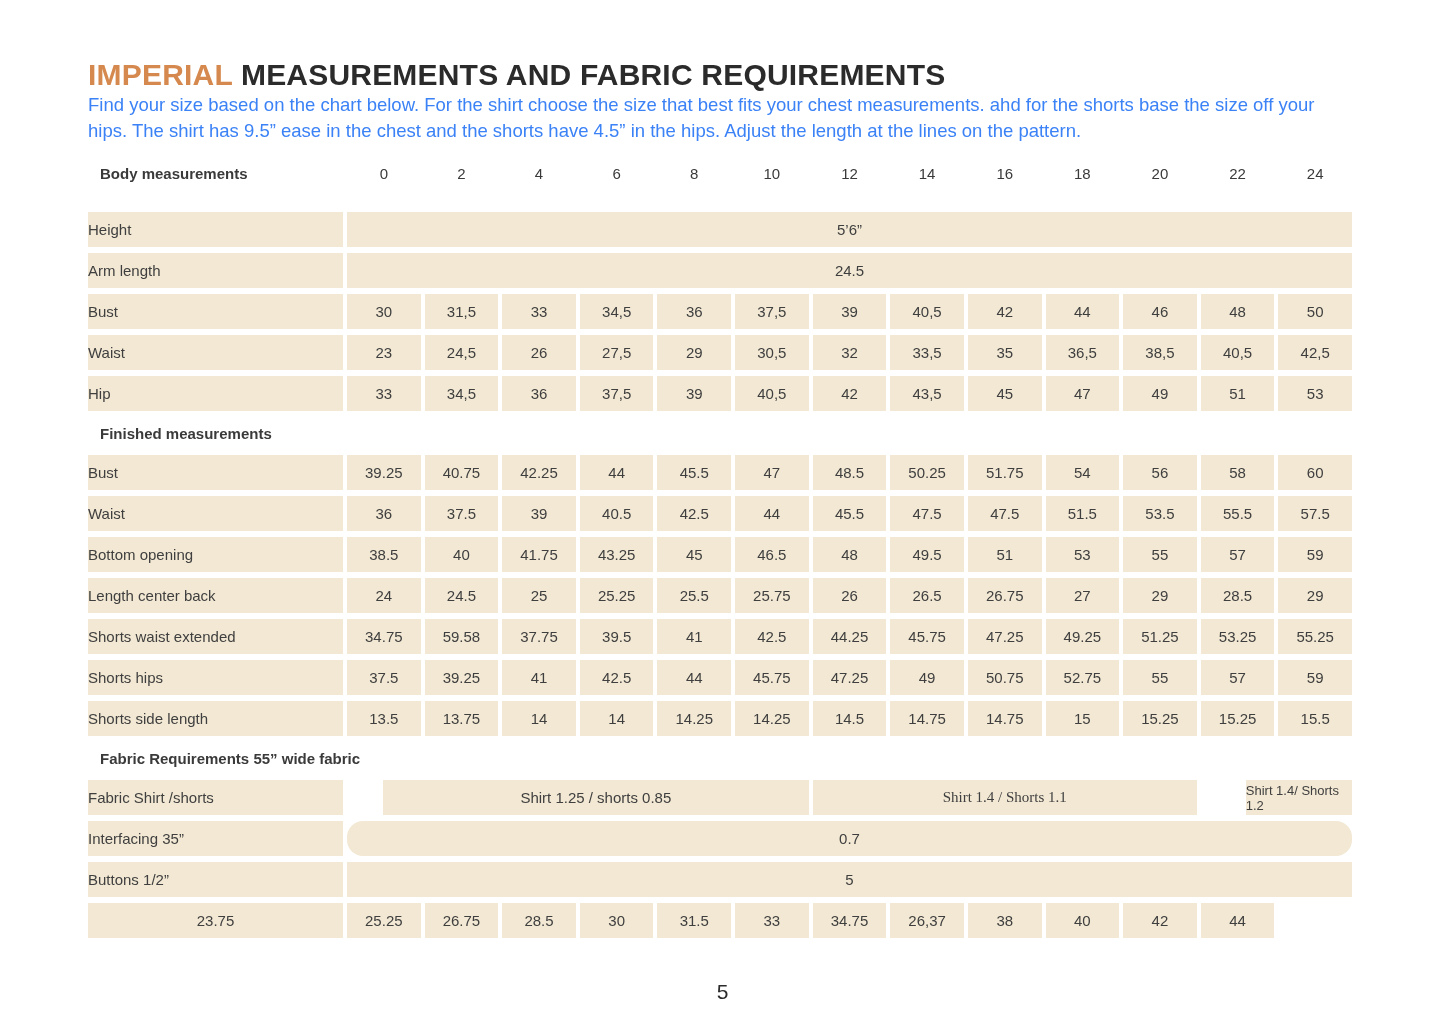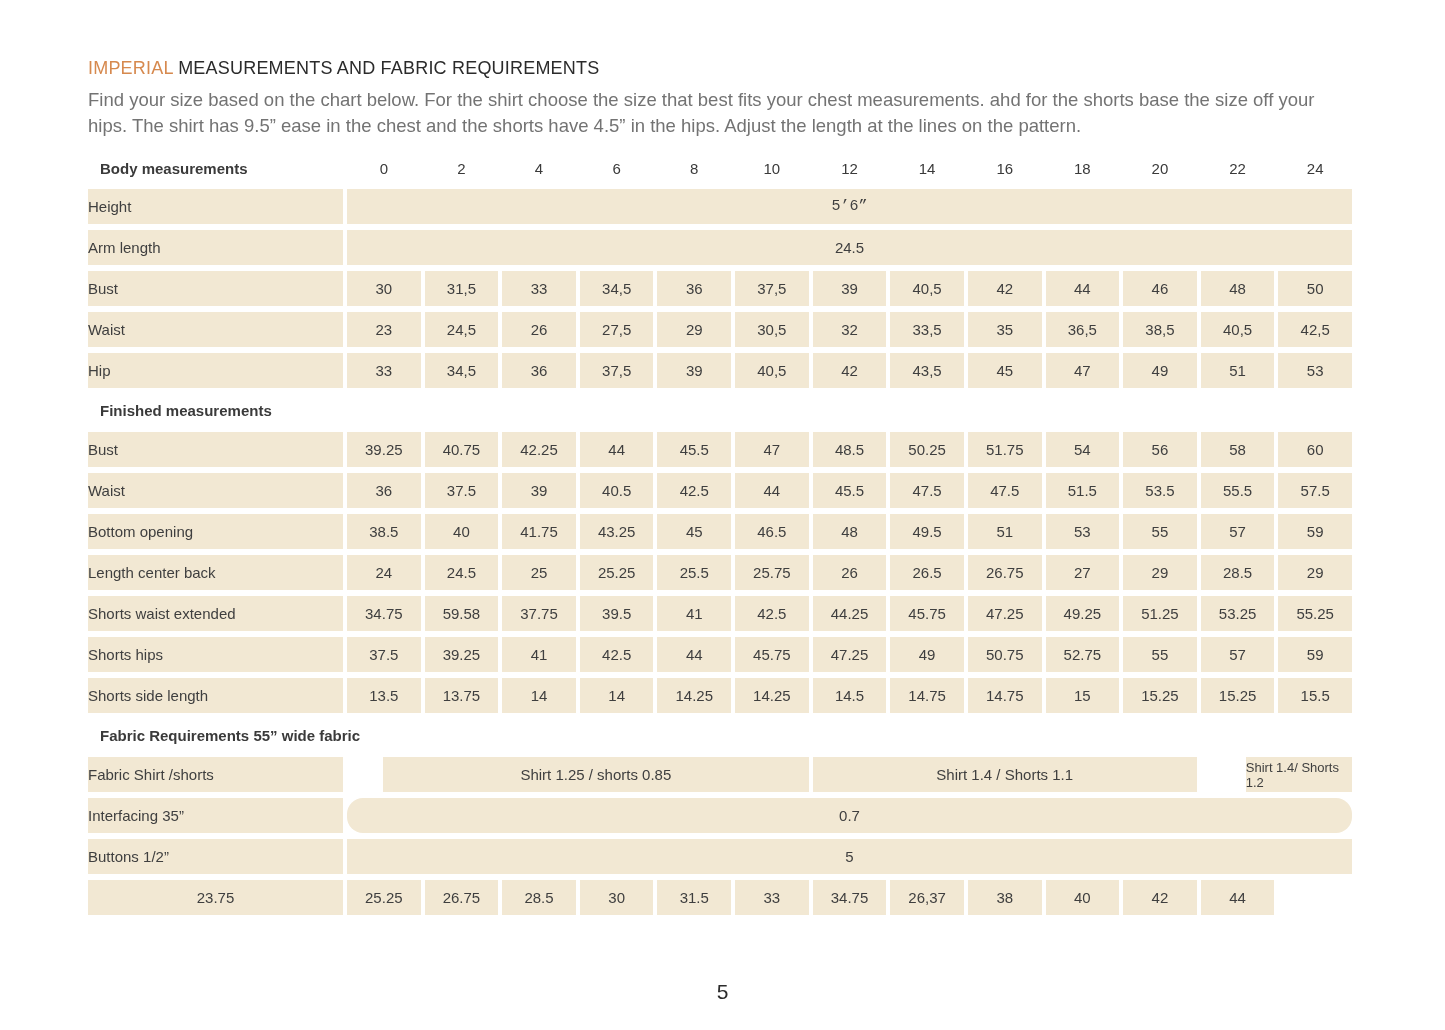--- a/index.html
+++ b/index.html
@@ -9,42 +9,41 @@
     height: 1030px;
     font-family: "Liberation Sans", sans-serif;
     color: #3a3a3a;
     position: relative;
     overflow: hidden;
   }
   .page {
     padding: 58px 92px 0 88px;
   }
   h1.title {
-    font-size: 18px;
-    font-weight: 400;
+    font-size: 30px;
+    font-weight: 700;
     color: #2b2b2b;
     letter-spacing: 0.2px;
-    margin-bottom: 8px;
   }
   h1.title .accent { color: var(--accent, #d6894e); }
   p.intro {
     font-size: 18.5px;
     line-height: 26px;
-    color: #737373;
+    color: #3b82f6;
     margin-bottom: 14px;
     max-width: 1268px;
   }
   .table { width: 1264px; }
   .row {
     display: grid;
     grid-template-columns: 255px repeat(13, 1fr);
     column-gap: 4px;
     margin-bottom: 6px;
   }
-  .header-row { margin-bottom: 6px; }
+  .header-row { margin-bottom: 24px; }
   .head-label {
     font-size: 15px;
     font-weight: 700;
     display: flex;
     align-items: center;
     padding-left: 12px;
     height: 30px;
   }
   .col-head {
     font-size: 15px;
@@ -100,21 +99,21 @@
         <div class="col-head">12</div>
         <div class="col-head">14</div>
         <div class="col-head">16</div>
         <div class="col-head">18</div>
         <div class="col-head">20</div>
         <div class="col-head">22</div>
         <div class="col-head">24</div>
       </div>
       <div class="row">
         <div class="cell row-label">Height</div>
-        <div class="cell value" style="grid-column: 2 / span 13; font-family: Liberation Mono, monospace;">5’6”</div>
+        <div class="cell value" style="grid-column: 2 / span 13;">5’6”</div>
       </div>
       <div class="row">
         <div class="cell row-label">Arm length</div>
         <div class="cell value" style="grid-column: 2 / span 13;">24.5</div>
       </div>
       <div class="row">
         <div class="cell row-label">Bust</div>
         <div class="cell value">30</div>
         <div class="cell value">31,5</div>
         <div class="cell value">33</div>
@@ -271,21 +270,21 @@
         <div class="cell value">14.75</div>
         <div class="cell value">15</div>
         <div class="cell value">15.25</div>
         <div class="cell value">15.25</div>
         <div class="cell value">15.5</div>
       </div>
       <div class="section-title">Fabric Requirements 55” wide fabric</div>
       <div class="row">
         <div class="cell row-label">Fabric Shirt /shorts</div>
         <div class="cell value" style="grid-column: span 6; margin-left: 36px;">Shirt 1.25 / shorts 0.85</div>
-        <div class="cell value" style="grid-column: span 5;">Shirt 1.4 /  Shorts 1.1</div>
+        <div class="cell value" style="grid-column: span 5; font-family: Liberation Serif, serif;">Shirt 1.4 /  Shorts 1.1</div>
         <div class="cell value small" style="grid-column: span 2; margin-left: 45px;">Shirt 1.4/ Shorts 1.2</div>
       </div>
       <div class="row">
         <div class="cell row-label">Interfacing 35”</div>
         <div class="cell value" style="grid-column: 2 / span 13; border-radius: 16px;">0.7</div>
       </div>
       <div class="row">
         <div class="cell row-label">Buttons 1/2”</div>
         <div class="cell value" style="grid-column: 2 / span 13;">5</div>
       </div>

